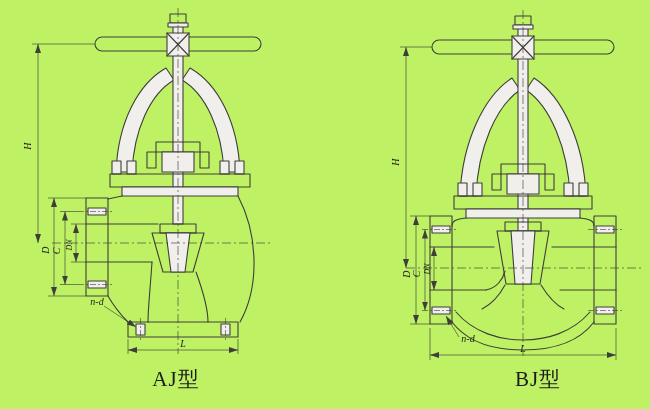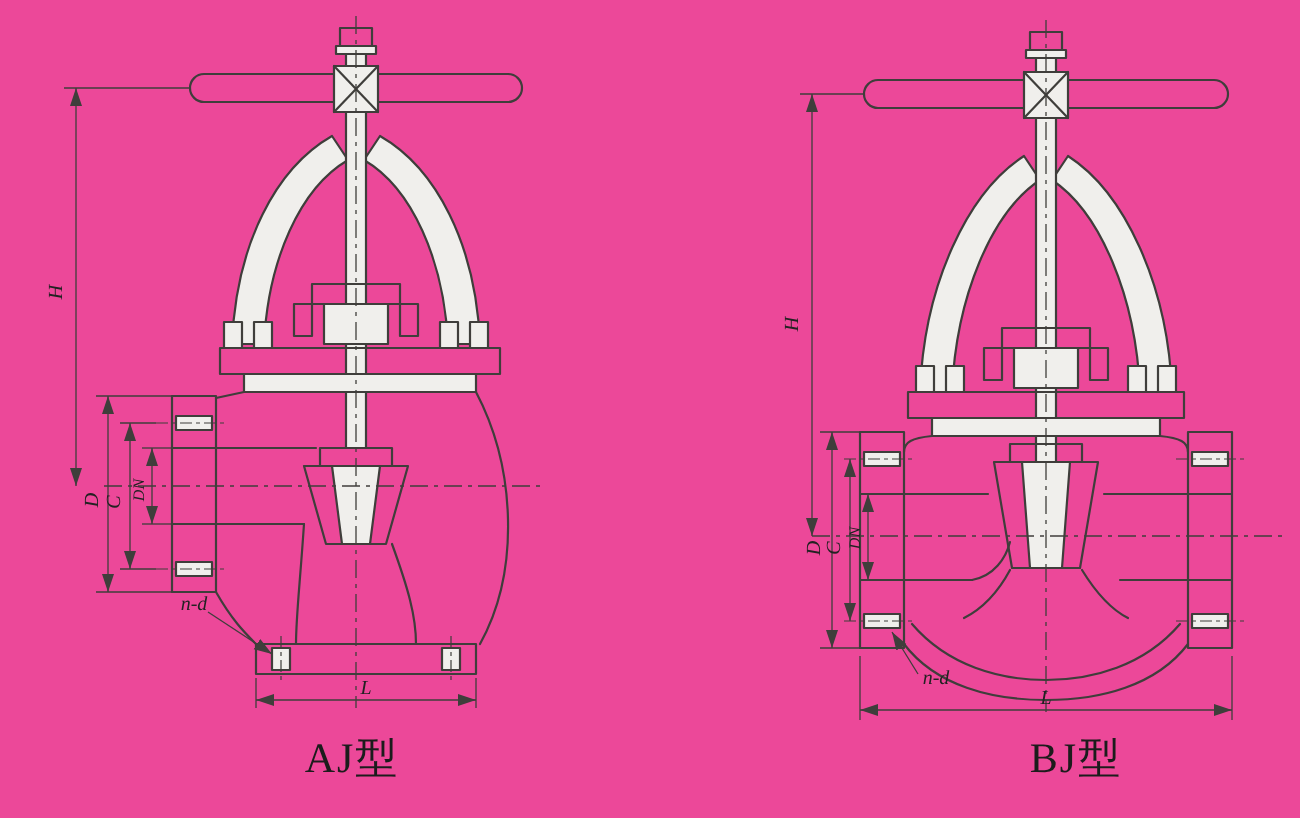--- a/index.html
+++ b/index.html
@@ -1,17 +1,17 @@
 <!DOCTYPE html>
 <html><head>
 <meta charset="utf-8">
 <style>
   html,body{margin:0;padding:0}
   body{font-family:"Liberation Serif",serif;background:#d8d8d5}
-  .canvas{position:relative;width:650px;height:409px;background:#ec4899;overflow:hidden;margin:0 auto}
+  .canvas{position:relative;width:650px;height:409px;background:#bef264;overflow:hidden;margin:0 auto}
   svg{display:block}
   .ln{stroke:#3f3e3b;stroke-width:1.1;fill:none;stroke-linejoin:round;stroke-linecap:round}
   .fw{fill:#f0efec;stroke:#3f3e3b;stroke-width:1.1;stroke-linejoin:round}
   .dim{stroke:#3f3e3b;stroke-width:0.65;fill:none}
   .cl{stroke:#3f3e3b;stroke-width:0.65;fill:none;stroke-dasharray:9 3 2 3}
   .dash{stroke:#3f3e3b;stroke-width:0.6;fill:none;stroke-dasharray:6 2 2 2}
   .dt{font:italic 10px "Liberation Serif",serif;fill:#222}
   .dts{font:italic 8px "Liberation Serif",serif;fill:#222}
   .cap{font:21px "Liberation Serif",serif;fill:#1c1c1c;letter-spacing:1px}
 </style>

